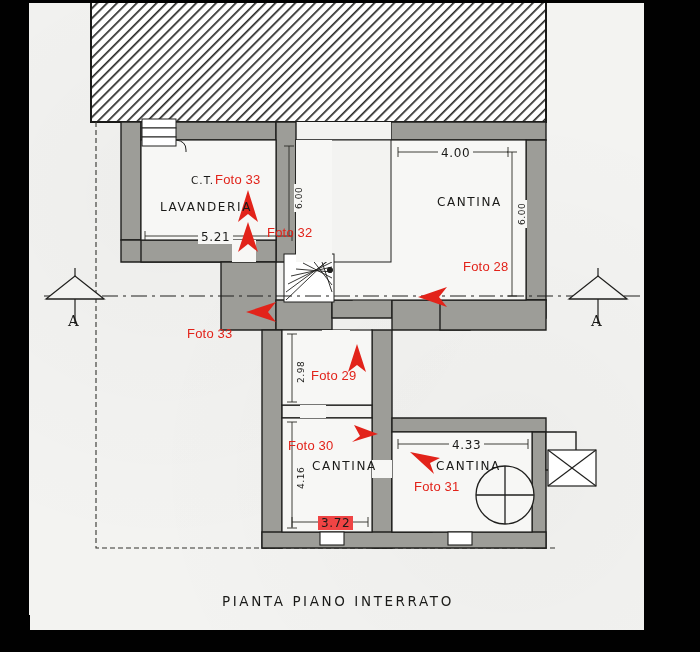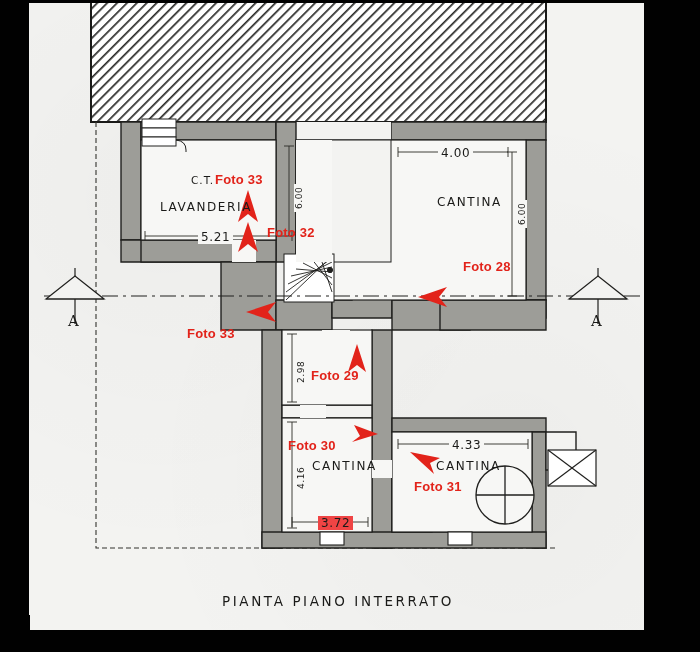--- a/index.html
+++ b/index.html
@@ -31,21 +31,21 @@
        font-family:"DejaVu Sans",sans-serif;letter-spacing:.4px;}
   .room{font-size:12px;letter-spacing:1.6px;}
   .ct{font-size:10.5px;letter-spacing:1px;}
   .dim{font-size:12px;letter-spacing:.6px;}
   .dimv{font-size:9px;letter-spacing:.6px;
         transform:rotate(-90deg);transform-origin:left top;}
   .title{font-size:13.5px;letter-spacing:2.6px;}
   .secA{font-size:15px;font-family:"DejaVu Serif",serif;}
 
   
-  .foto{position:absolute;color:#e2231a;font-weight:bold;font-size:13px;
+  .foto{position:absolute;color:#e2231a;font-weight:normal;font-size:13px;
         font-family:"Liberation Sans",sans-serif;white-space:nowrap;
         letter-spacing:.2px;}
 </style>
 </head>
 <body>
 
 <div id="page">
 
   <div class="paper"></div>
 

